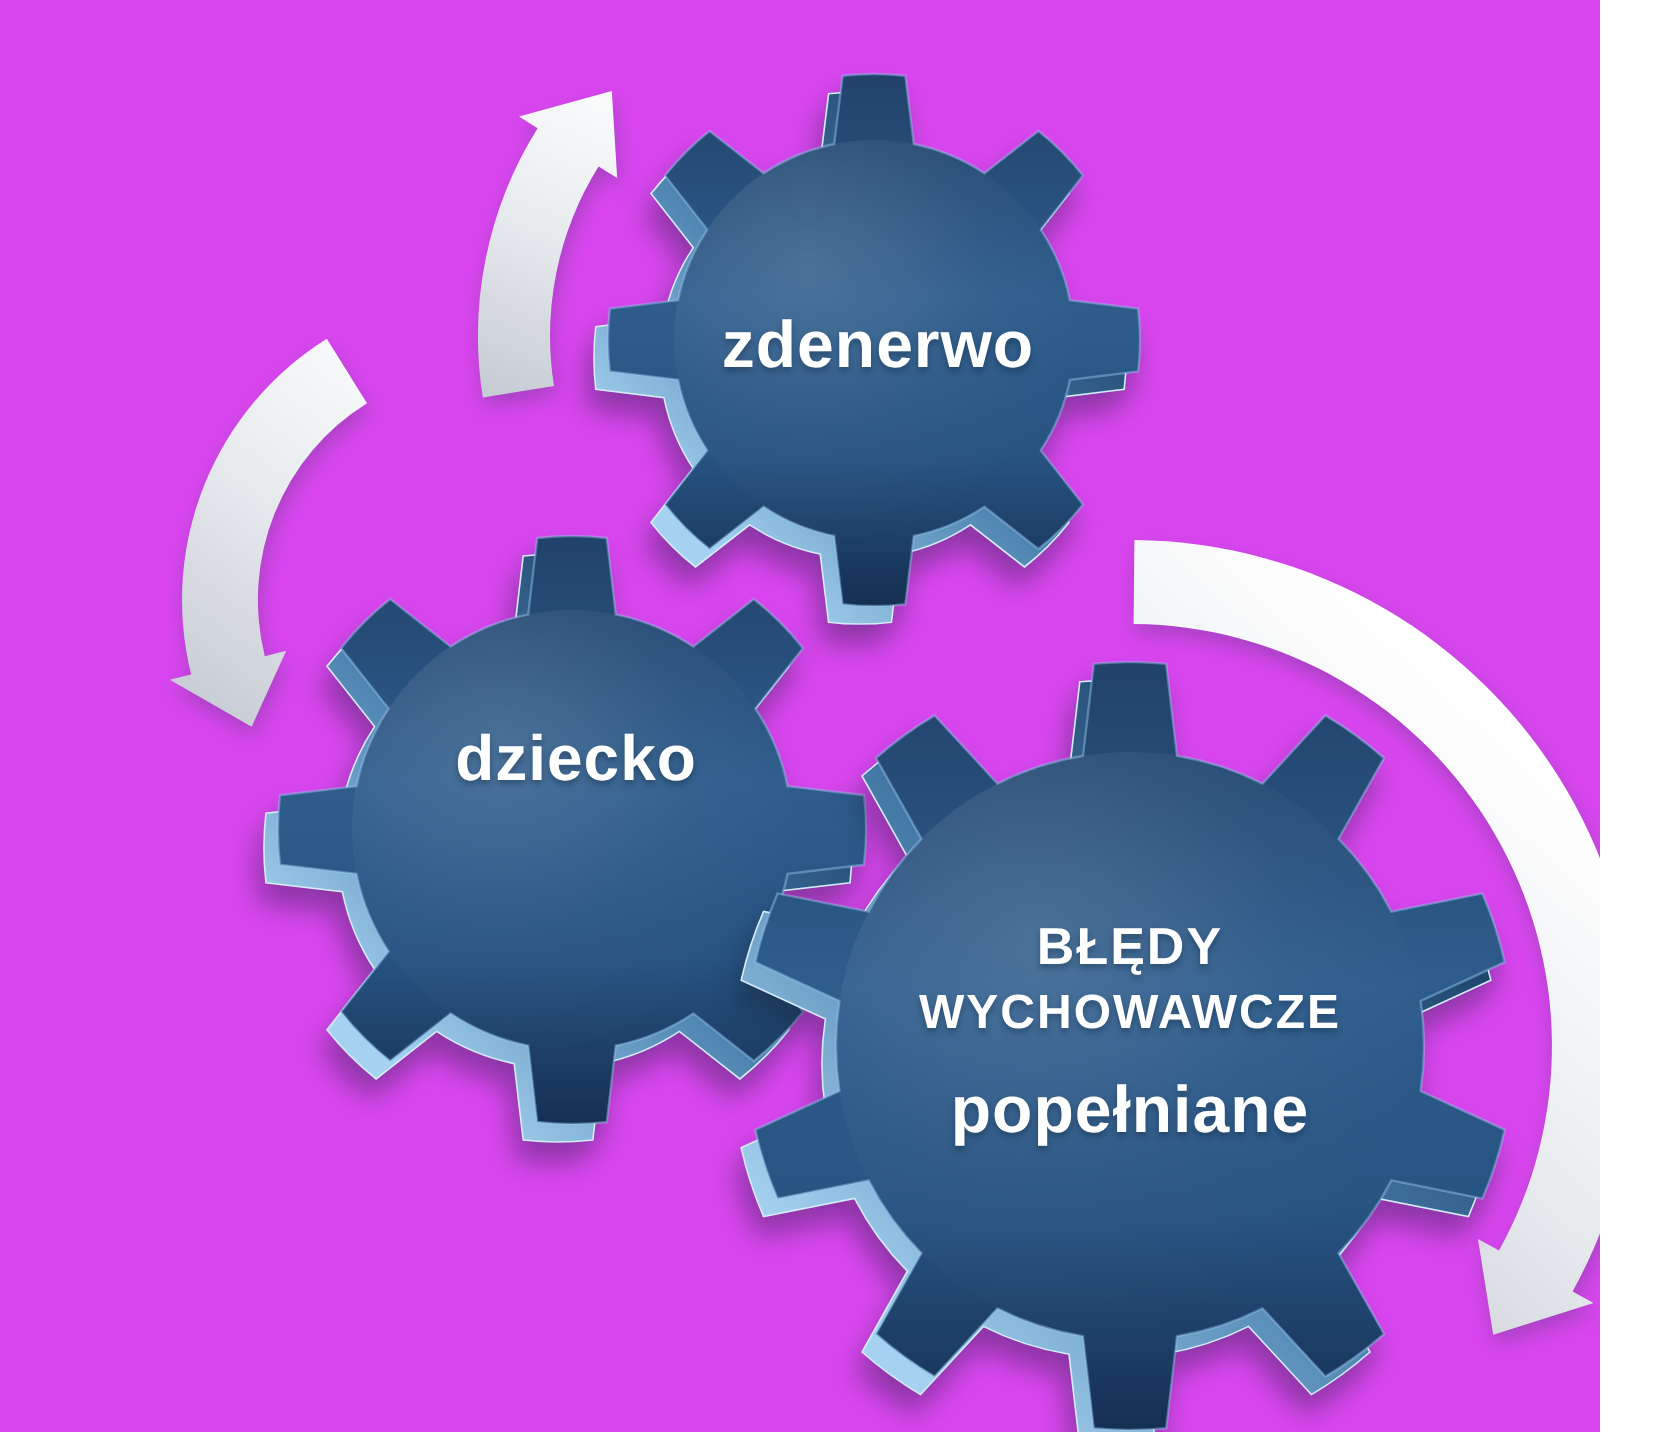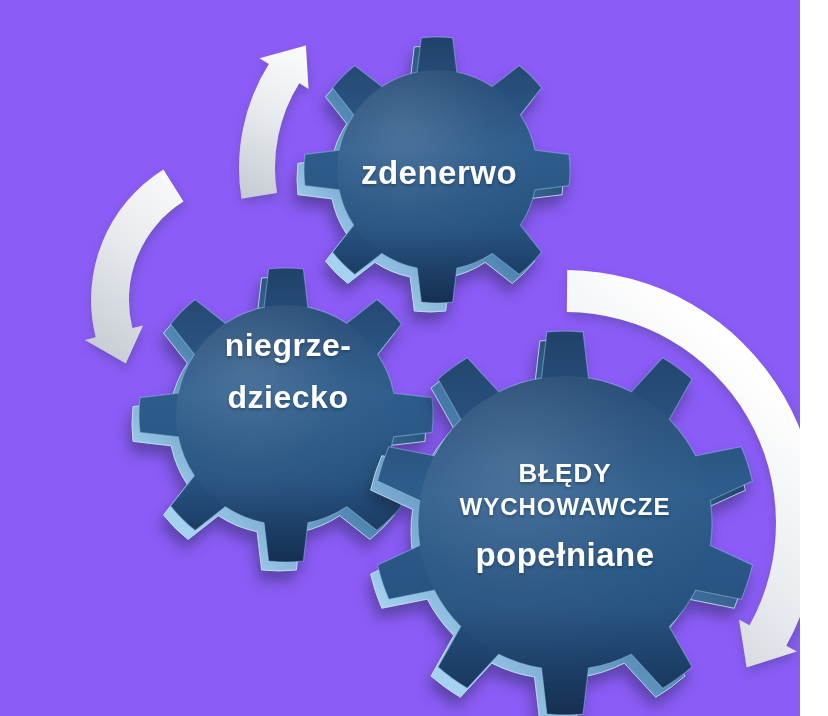--- a/index.html
+++ b/index.html
@@ -1,16 +1,16 @@
 <!DOCTYPE html>
 <html><head>
 <meta charset="utf-8">
 <style>
   html,body{margin:0;padding:0;background:#ffffff;}
-  .stage{position:relative;width:800px;height:716px;background:#8b5cf6;overflow:hidden;}
+  .stage{position:relative;width:800px;height:716px;background:#d946ef;overflow:hidden;}
   #scene{position:absolute;left:0;top:0;}
   .shadow-gear{filter:drop-shadow(-3px 10px 7px rgba(15,25,45,.38));}
   .shadow-arrow{filter:drop-shadow(1px 5px 5px rgba(40,55,80,.28));}
   .label{position:absolute;transform:translate(-50%,-50%);text-align:center;color:#ffffff;
          font-family:"Liberation Sans",sans-serif;font-weight:bold;letter-spacing:.5px;
          text-shadow:0 2px 3px rgba(10,25,45,.35);white-space:nowrap;z-index:5;}
   #label-g1{left:439px;top:172px;font-size:33px;line-height:37px;}
   #label-g2{left:288px;top:371px;font-size:32px;line-height:36px;}
   #label-g2 .gap{margin-top:16px;}
   #label-g3{left:565px;top:514px;font-size:33px;line-height:34px;}
@@ -112,21 +112,20 @@
         <path d="M 541.5 377.9 L 546.9 331.9 A 192 192 0 0 1 583.1 331.9 L 588.5 377.9 A 147 147 0 0 1 631.3 391.8 L 662.7 357.7 A 192 192 0 0 1 692.0 379.0 L 669.3 419.4 A 147 147 0 0 1 695.7 455.8 L 741.2 446.7 A 192 192 0 0 1 752.4 481.1 L 710.3 500.5 A 147 147 0 0 1 710.3 545.5 L 752.4 564.9 A 192 192 0 0 1 741.2 599.3 L 695.7 590.2 A 147 147 0 0 1 669.3 626.6 L 692.0 667.0 A 192 192 0 0 1 662.7 688.3 L 631.3 654.2 A 147 147 0 0 1 588.5 668.1 L 583.1 714.1 A 192 192 0 0 1 546.9 714.1 L 541.5 668.1 A 147 147 0 0 1 498.7 654.2 L 467.3 688.3 A 192 192 0 0 1 438.0 667.0 L 460.7 626.6 A 147 147 0 0 1 434.3 590.2 L 388.8 599.3 A 192 192 0 0 1 377.6 564.9 L 419.7 545.5 A 147 147 0 0 1 419.7 500.5 L 377.6 481.1 A 192 192 0 0 1 388.8 446.7 L 434.3 455.8 A 147 147 0 0 1 460.7 419.4 L 438.0 379.0 A 192 192 0 0 1 467.3 357.7 L 498.7 391.8 A 147 147 0 0 1 541.5 377.9 Z" fill="url(#gf2)" stroke="rgba(150,200,240,0.45)" stroke-width="1.2"></path>
         <circle cx="565" cy="523" r="147" fill="url(#gl2)"></circle>
       </g>
     </svg>
 
   <div class="label" id="label-g1">
     <div>zdenerwo</div>
   </div>
 
   <div class="label" id="label-g2">
-    <div>niegrze-</div>
     <div class="gap">dziecko</div>
   </div>
 
   <div class="label" id="label-g3">
     <div class="t1">BŁĘDY</div>
     <div class="t2">WYCHOWAWCZE</div>
     <div class="gap">popełniane</div>
   </div>
 </div>
 

